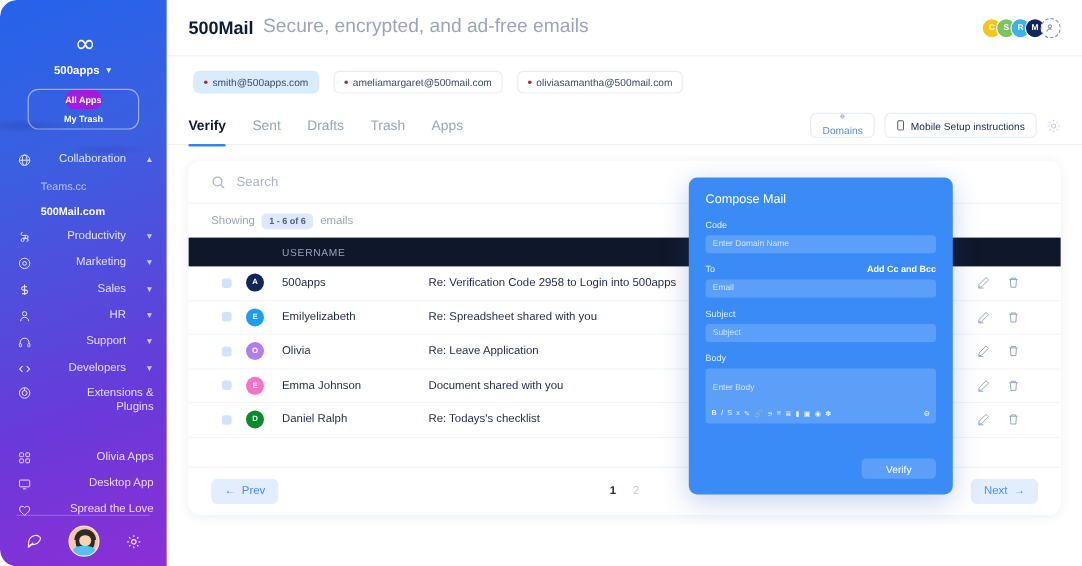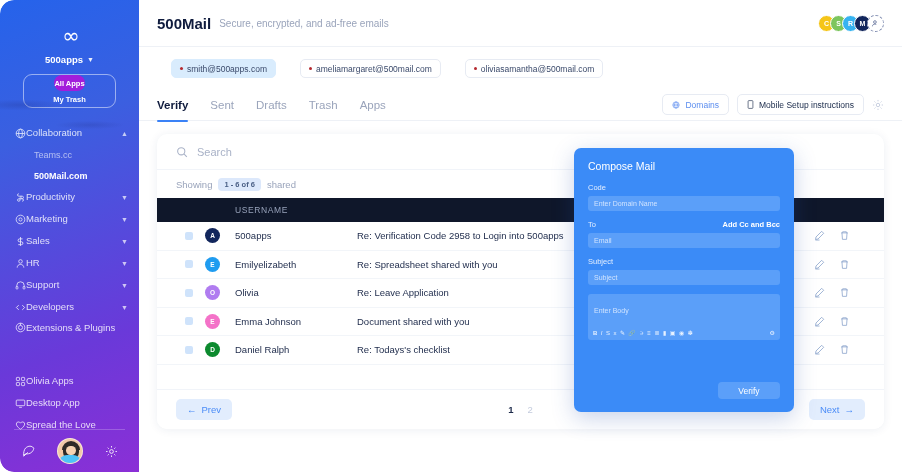--- a/index.html
+++ b/index.html
@@ -50,22 +50,22 @@
   }
   .sb-toggle > div {
     flex: 1; height: 100%; display: flex; align-items: center; justify-content: center;
     font-size: 7.5px; color: #fff; font-weight: bold;
   }
   .sb-toggle .active { background: #a21ddb; border-radius: 9px; height: 18px; }
 
   .nav { margin-top: 14px; }
   .nav-item {
     height: 22px; display: flex; align-items: center;
-    padding: 0 11px 0 14px; gap: 0;
-    color: rgba(255,255,255,.82); font-size: 9.5px;
+    padding: 0 11px 0 14px; gap: 16px;
+    color: rgba(255,255,255,.82); font-size: 9.5px; text-align: right;
   }
   .nav-item.tall { height: 30px; align-items: flex-start; padding-top: 4px; }
   .nav-item .ic { width: 12px; display:flex; align-items:center; justify-content:center; flex:0 0 12px; }
   .nav-item .lbl { flex: 1; line-height: 1.25; }
   .nav-item .car { font-size: 7px; opacity: .85; }
   .nav-sub {
     padding-left: 34px; font-size: 9px; color: rgba(255,255,255,.6);
     height: 21px; display: flex; align-items: center;
   }
   .nav-sub.sel { color: #fff; font-weight: bold; }
@@ -93,37 +93,37 @@
   #main {
     position: absolute; left: 139px; top: 0;
     width: 763px; height: 472px; background: #fff;
     border-radius: 0 14px 14px 0;
   }
   .topbar {
     height: 47px; display: flex; align-items: center;
     padding: 0 18px; border-bottom: 1px solid #eef1f6;
   }
   .topbar .app-name { font-size: 15px; font-weight: bold; color: #0f1b3d; }
-  .topbar .tagline { font-size: 10px; color: #9aa4bb; margin-left: 8px; }
+  .topbar .tagline { font-size: 16px; color: #9aa4bb; margin-left: 8px; }
   .avatars { margin-left: auto; display: flex; align-items: center; }
   .av {
     width: 17px; height: 17px; border-radius: 50%;
     display: flex; align-items: center; justify-content: center;
     font-size: 7px; color: #fff; font-weight: bold;
     border: 1.5px solid #fff; margin-left: -5px;
   }
   .av:first-child { margin-left: 0; }
   .av-add {
     width: 17px; height: 17px; border-radius: 50%;
     border: 1px dashed #7e8bb0; margin-left: -4px;
     display:flex; align-items:center; justify-content:center;
     color:#5b6a94; font-size:8px; background:#fff;
   }
 
-  .chips { padding: 12px 32px 0; display: flex; gap: 24px; }
+  .chips { padding: 12px 22px 0; display: flex; gap: 12px; }
   .chip {
     height: 19px; border-radius: 5px; border: 1px solid #e7ebf3;
     display: flex; align-items: center; gap: 4px; padding: 0 8px;
     font-size: 8.5px; color: #3b4a6b; background: #fff;
   }
   .chip.active { background: #d9ecfd; border-color: #d9ecfd; }
   .chip .dot { width: 3px; height: 3px; border-radius: 50%; background: #b5292f; }
 
   .tabsrow {
     margin-top: 11px; padding: 0 18px; height: 32px;
@@ -137,21 +137,21 @@
   .tab.active::after {
     content: ""; position: absolute; left: 0; right: 0; bottom: -1px;
     height: 2px; background: #3b82f6; border-radius: 2px;
   }
   .tr-right { margin-left: auto; display: flex; align-items: center; gap: 8px; }
   .btn-out {
     height: 21px; border: 1px solid #e7ebf3; border-radius: 5px;
     display: flex; align-items: center; gap: 5px; padding: 0 9px;
     font-size: 8.5px; background: #fff;
   }
-  .btn-out.blue { color: #5b8def; }
+  .btn-out.blue { color: #5b8def; flex-direction: column; }
   .btn-out.dark { color: #20304f; }
   .gear-btn { color: #c3cbdd; display: flex; }
 
   .panel {
     margin: 13px 18px 0; height: 295px;
     background: #fff; border-radius: 10px;
     box-shadow: 0 1px 10px rgba(30,50,100,.08);
     position: relative; overflow: hidden;
   }
   .search {
@@ -482,21 +482,21 @@
         <svg width="12" height="12" viewBox="0 0 16 16" fill="none" stroke="#a9b2c7" stroke-width="1.4">
           <circle cx="7" cy="7" r="4.8"></circle>
             <line x1="10.6" y1="10.6" x2="14.4" y2="14.4"></line>
         </svg>
         <span class="ph">Search</span>
       </div>
 
       <div class="showing">
         <span>Showing</span>
         <span class="pill">1 - 6 of 6</span>
-        <span>shared</span>
+        <span>emails</span>
       </div>
 
       <div class="thead">
         <span class="c-chk"></span>
         <span class="c-av"></span>
         <span class="c-user">USERNAME</span>
         <span class="c-sub"></span>
         <span class="c-act"></span>
       </div>
 
@@ -631,20 +631,21 @@
     </div>
     <div class="fld">
       <span>Email</span>
     </div>
 
     <div class="lbl">Subject</div>
     <div class="fld">
       <span>Subject</span>
     </div>
 
+    <div class="lbl">Body</div>
     <div class="body">
       <span class="ph">Enter Body</span>
       <div class="tools">
         <span><b>B</b></span>
         <span><i>I</i></span>
         <span>S</span>
         <span>x</span>
         <span>✎</span>
         <span>🔗</span>
         <span>∍</span>

